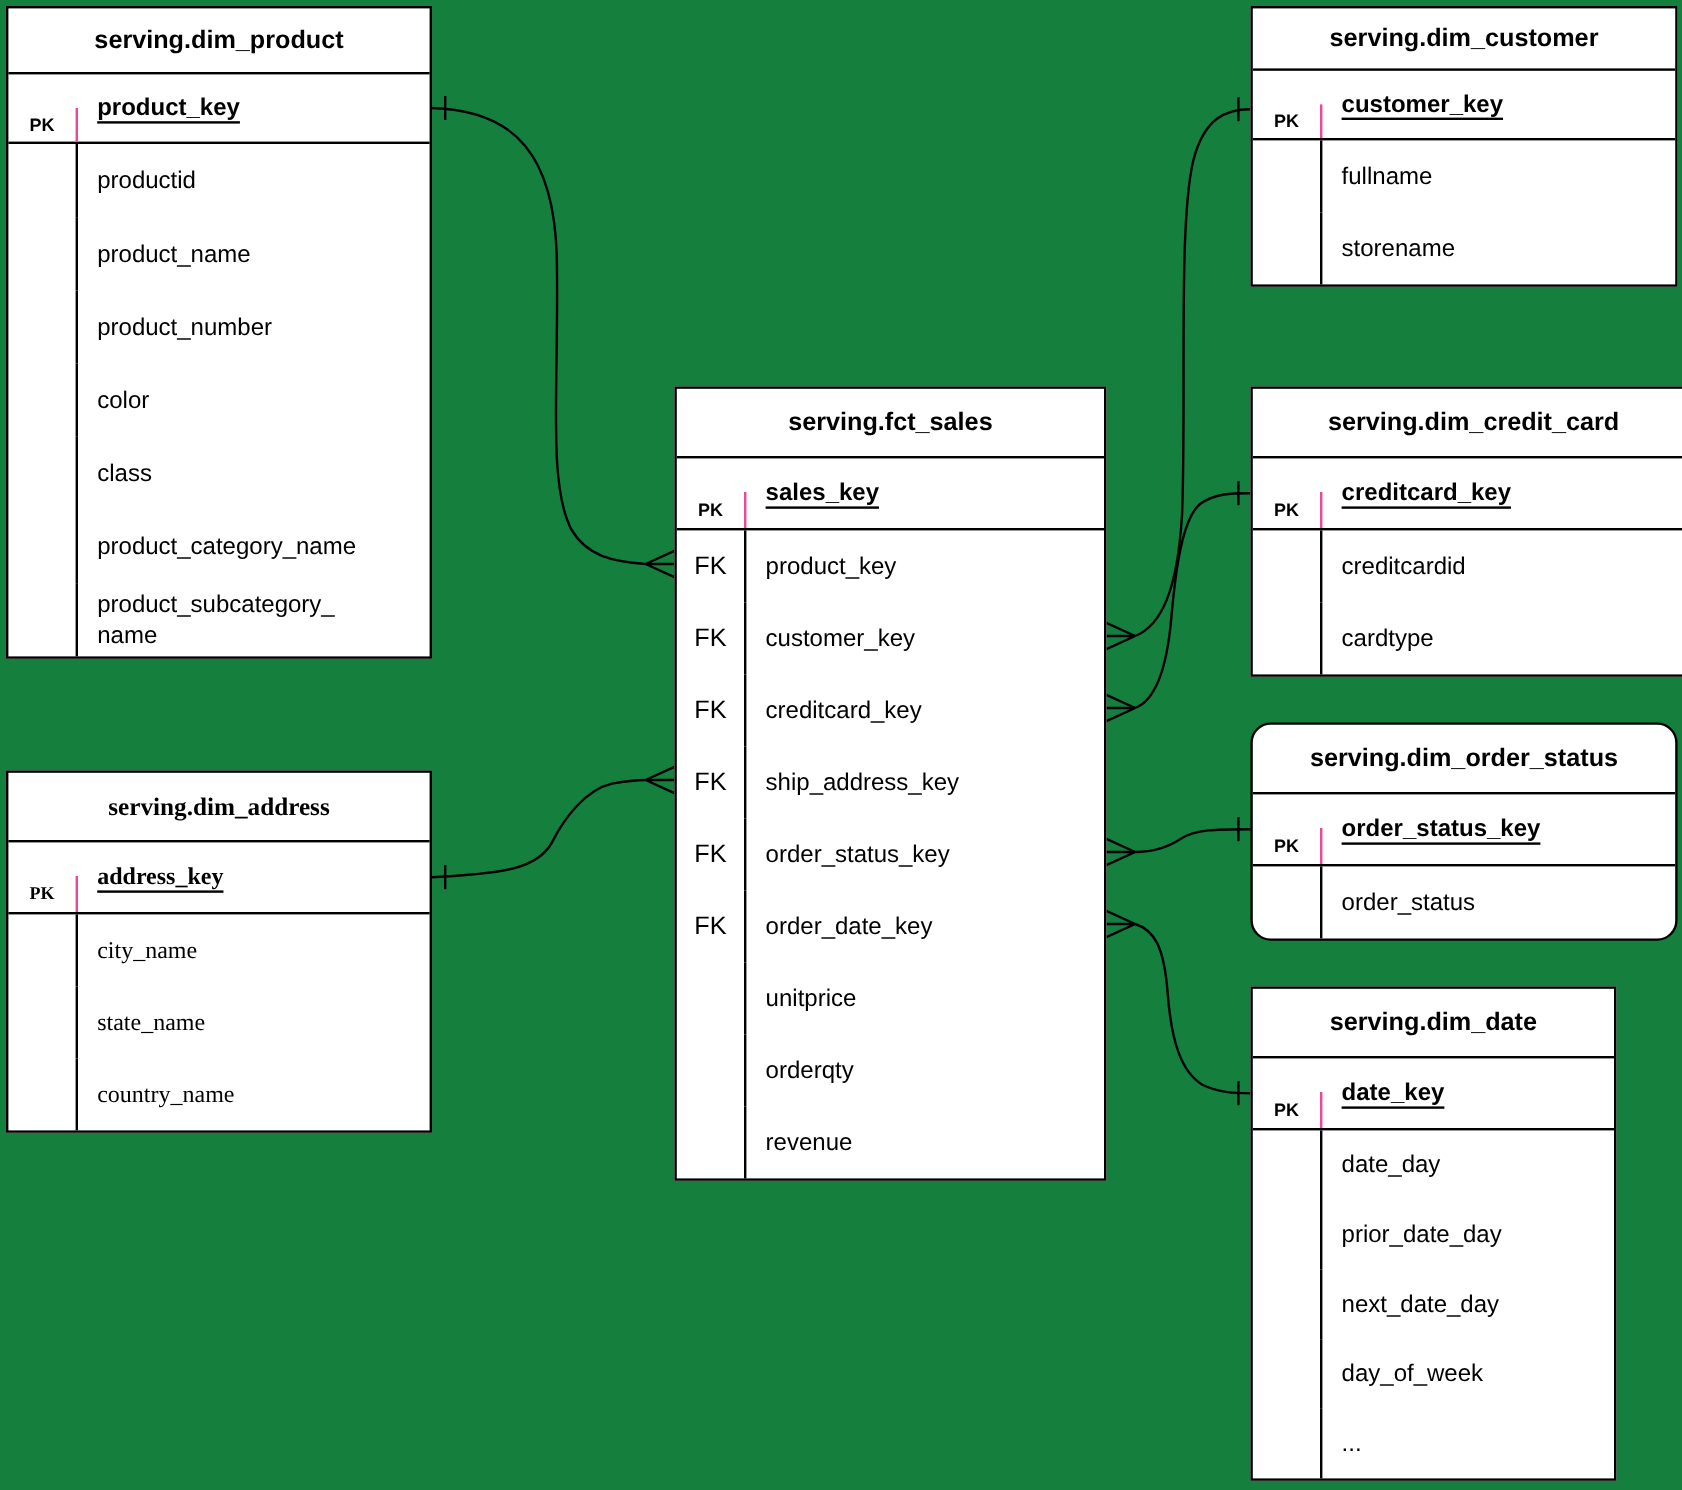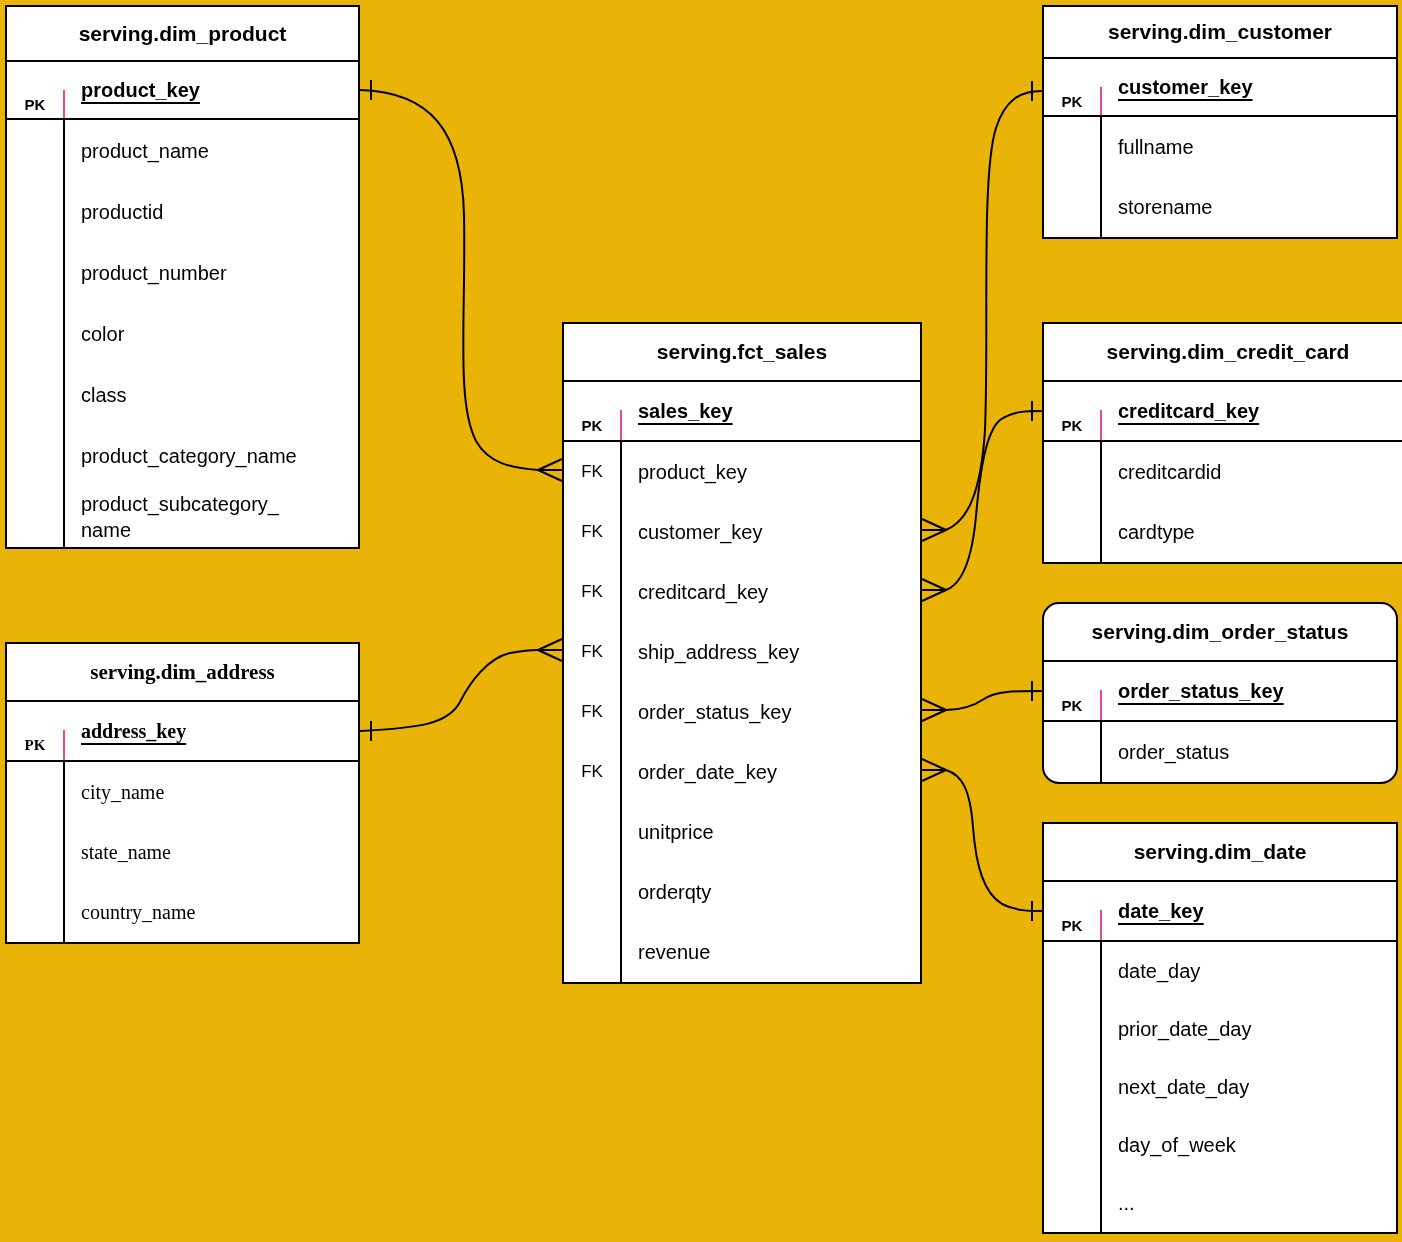--- a/index.html
+++ b/index.html
@@ -1,19 +1,19 @@
 <!DOCTYPE html>
 <html><head>
 <meta charset="utf-8">
 <style>
   html,body{margin:0;padding:0;background:#ffffff;}
   #canvas{
     position:relative;
     width:1402px;height:1242px;
-    background:#eab308;
+    background:#15803d;
     font-family:"Liberation Sans", sans-serif;
     color:#000;
     overflow:hidden;
   }
   .table{
     position:absolute;
     background:#fff;
     border:2px solid #000;
     box-sizing:border-box;
   }
@@ -41,21 +41,21 @@
     padding-left:16px;
     font-weight:bold;font-size:20px;
     text-decoration:underline;
     text-decoration-thickness:2px;
     text-underline-offset:5px;
   }
   .t-row{display:flex;box-sizing:border-box;}
   .t-rowkey{
     width:58px;flex:none;
     display:flex;align-items:center;justify-content:center;
-    font-size:17px;
+    font-size:21px;
     border-right:2px solid #000;
     box-sizing:border-box;
   }
   .t-rowname{
     flex:1;display:flex;align-items:center;
     padding-left:16px;
     font-size:20px;
     white-space:pre-line;
     line-height:1.3;
   }
@@ -111,25 +111,25 @@
   </svg>
 
 <div class="table" style="left: 5px; top: 5px; width: 355px;">
       <div class="t-title" style="height:55px">serving.dim_product</div>
       <div class="t-keyrow" style="height:58px">
         <div class="t-keycell">PK</div>
         <div class="t-keyname">product_key</div>
       </div>
       <div class="t-row" style="height:61px">
         <div class="t-rowkey"></div>
+        <div class="t-rowname">productid</div>
+      </div>
+      <div class="t-row" style="height:61px">
+        <div class="t-rowkey"></div>
         <div class="t-rowname">product_name</div>
-      </div>
-      <div class="t-row" style="height:61px">
-        <div class="t-rowkey"></div>
-        <div class="t-rowname">productid</div>
       </div>
       <div class="t-row" style="height:61px">
         <div class="t-rowkey"></div>
         <div class="t-rowname">product_number</div>
       </div>
       <div class="t-row" style="height:61px">
         <div class="t-rowkey"></div>
         <div class="t-rowname">color</div>
       </div>
       <div class="t-row" style="height:61px">
@@ -223,21 +223,21 @@
       <div class="t-title" style="height:58px">serving.dim_order_status</div>
       <div class="t-keyrow" style="height:60px">
         <div class="t-keycell">PK</div>
         <div class="t-keyname">order_status_key</div>
       </div>
       <div class="t-row" style="height:60px">
         <div class="t-rowkey"></div>
         <div class="t-rowname">order_status</div>
       </div>
     </div>
-    <div class="table" style="left: 1042px; top: 822px; width: 356px;">
+    <div class="table" style="left: 1042px; top: 822px; width: 305px;">
       <div class="t-title" style="height:58px">serving.dim_date</div>
       <div class="t-keyrow" style="height:60px">
         <div class="t-keycell">PK</div>
         <div class="t-keyname">date_key</div>
       </div>
       <div class="t-row" style="height:58px">
         <div class="t-rowkey"></div>
         <div class="t-rowname">date_day</div>
       </div>
       <div class="t-row" style="height:58px">

